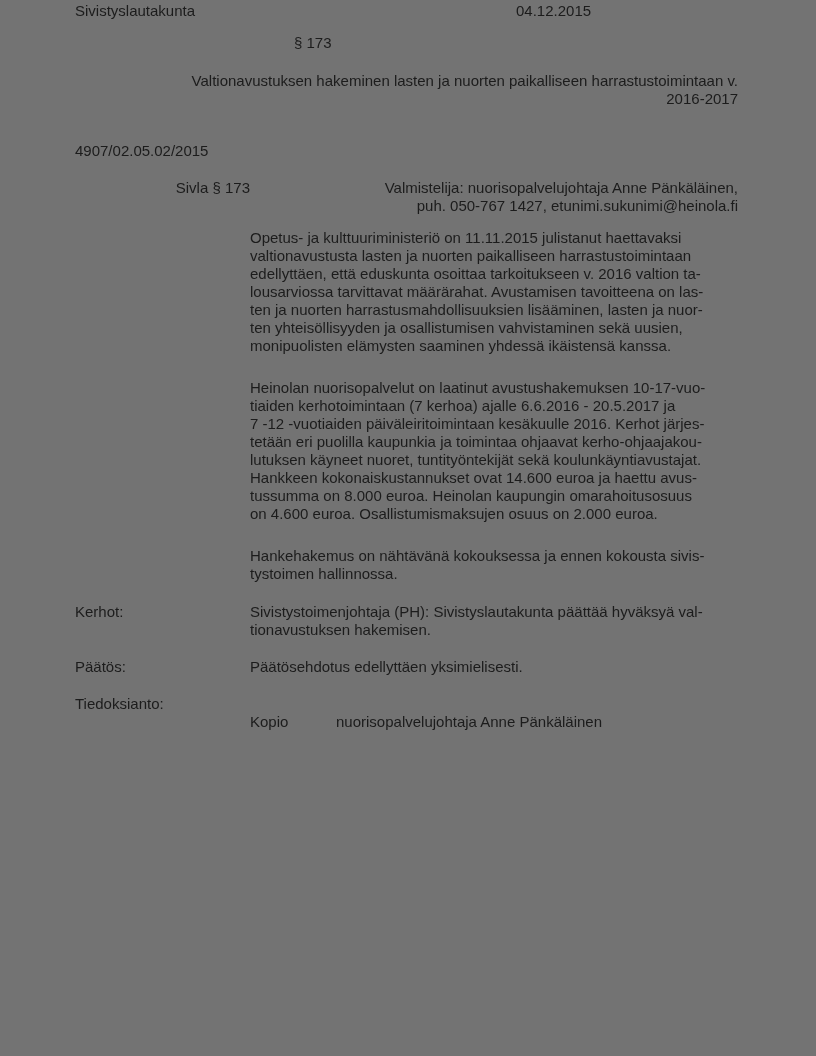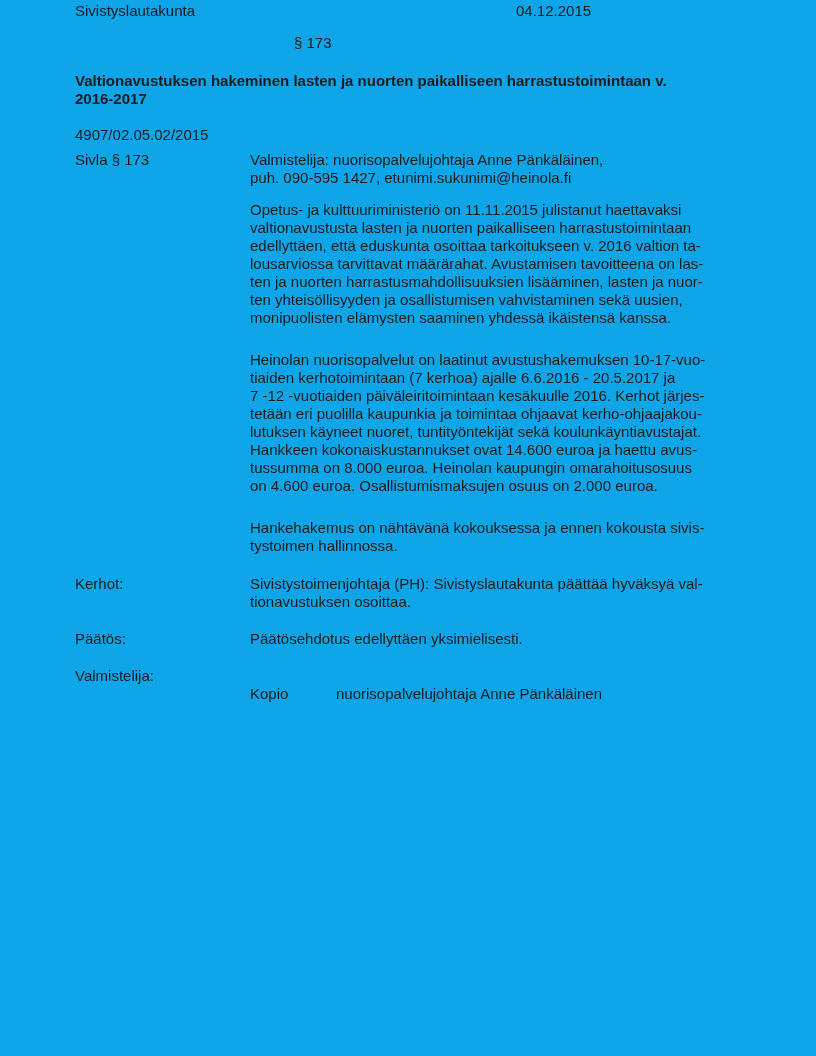--- a/index.html
+++ b/index.html
@@ -14,52 +14,53 @@
     font-size: 15px;
     line-height: 18px;
     color: #1c1c1c;
     overflow: hidden;
   }
   .page {
     box-sizing: border-box;
     width: 816px;
     height: 1056px;
     padding: 2px 78px 0 75px;
-    background: #0ea5e9;
+    background: #737373;
   }
   .header-row {
     display: flex;
     flex-direction: row;
   }
   .header-committee { width: 219px; }
   .header-section   { width: 222px; margin-top: 32px; }
   .header-date      { flex: 1; }
 
   .doc-title {
     margin-top: 20px;
-    font-weight: bold;
+    font-weight: normal;
     white-space: pre-line;
+    text-align: right;
   }
   .diary-number {
-    margin-top: 18px;
+    margin-top: 34px;
   }
   .row {
     display: flex;
     flex-direction: row;
     align-items: flex-start;
   }
   .label-col {
     width: 175px;
     flex: 0 0 175px;
   }
   .content-col {
     flex: 1;
     white-space: pre-line;
   }
-  .sivla-row { margin-top: 7px; }
+  .sivla-row { margin-top: 19px; text-align: right; }
   .para { margin-left: 175px; white-space: pre-line; }
   .para-1 { margin-top: 14px; }
   .para-2 { margin-top: 24px; }
   .para-3 { margin-top: 24px; }
   .ehdotus-row { margin-top: 20px; }
   .paatos-row { margin-top: 19px; }
   .tiedoksianto-row { margin-top: 19px; }
   .copy-label {
     display: inline-block;
     width: 86px;
@@ -77,21 +78,21 @@
   </div>
 
   <div class="doc-title">Valtionavustuksen hakeminen lasten ja nuorten paikalliseen harrastustoimintaan v.
 2016-2017</div>
 
   <div class="diary-number">4907/02.05.02/2015</div>
 
   <div class="row sivla-row">
     <div class="label-col">Sivla § 173</div>
     <div class="content-col">Valmistelija: nuorisopalvelujohtaja Anne Pänkäläinen,
-puh. 090-595 1427, etunimi.sukunimi@heinola.fi</div>
+puh. 050-767 1427, etunimi.sukunimi@heinola.fi</div>
   </div>
 
   <div class="para para-1">Opetus- ja kulttuuriministeriö on 11.11.2015 julistanut haettavaksi
 valtionavustusta lasten ja nuorten paikalliseen harrastustoimintaan
 edellyttäen, että eduskunta osoittaa tarkoitukseen v. 2016 valtion ta-
 lousarviossa tarvittavat määrärahat. Avustamisen tavoitteena on las-
 ten ja nuorten harrastusmahdollisuuksien lisääminen, lasten ja nuor-
 ten yhteisöllisyyden ja osallistumisen vahvistaminen sekä uusien,
 monipuolisten elämysten saaminen yhdessä ikäistensä kanssa.</div>
 
@@ -103,28 +104,28 @@
 Hankkeen kokonaiskustannukset ovat 14.600 euroa ja haettu avus-
 tussumma on 8.000 euroa. Heinolan kaupungin omarahoitusosuus
 on 4.600 euroa. Osallistumismaksujen osuus on 2.000 euroa.</div>
 
   <div class="para para-3">Hankehakemus on nähtävänä kokouksessa ja ennen kokousta sivis-
 tystoimen hallinnossa.</div>
 
   <div class="row ehdotus-row">
     <div class="label-col">Kerhot:</div>
     <div class="content-col">Sivistystoimenjohtaja (PH): Sivistyslautakunta päättää hyväksyä val-
-tionavustuksen osoittaa.</div>
+tionavustuksen hakemisen.</div>
   </div>
 
   <div class="row paatos-row">
     <div class="label-col">Päätös:</div>
     <div class="content-col">Päätösehdotus edellyttäen yksimielisesti.</div>
   </div>
 
   <div class="row tiedoksianto-row">
-    <div class="label-col">Valmistelija:</div>
+    <div class="label-col">Tiedoksianto:</div>
     <div class="content-col">
       <span class="copy-label">Kopio</span><span>nuorisopalvelujohtaja Anne Pänkäläinen</span>
     </div>
   </div>
 
 </div>
 
 </body></html>

